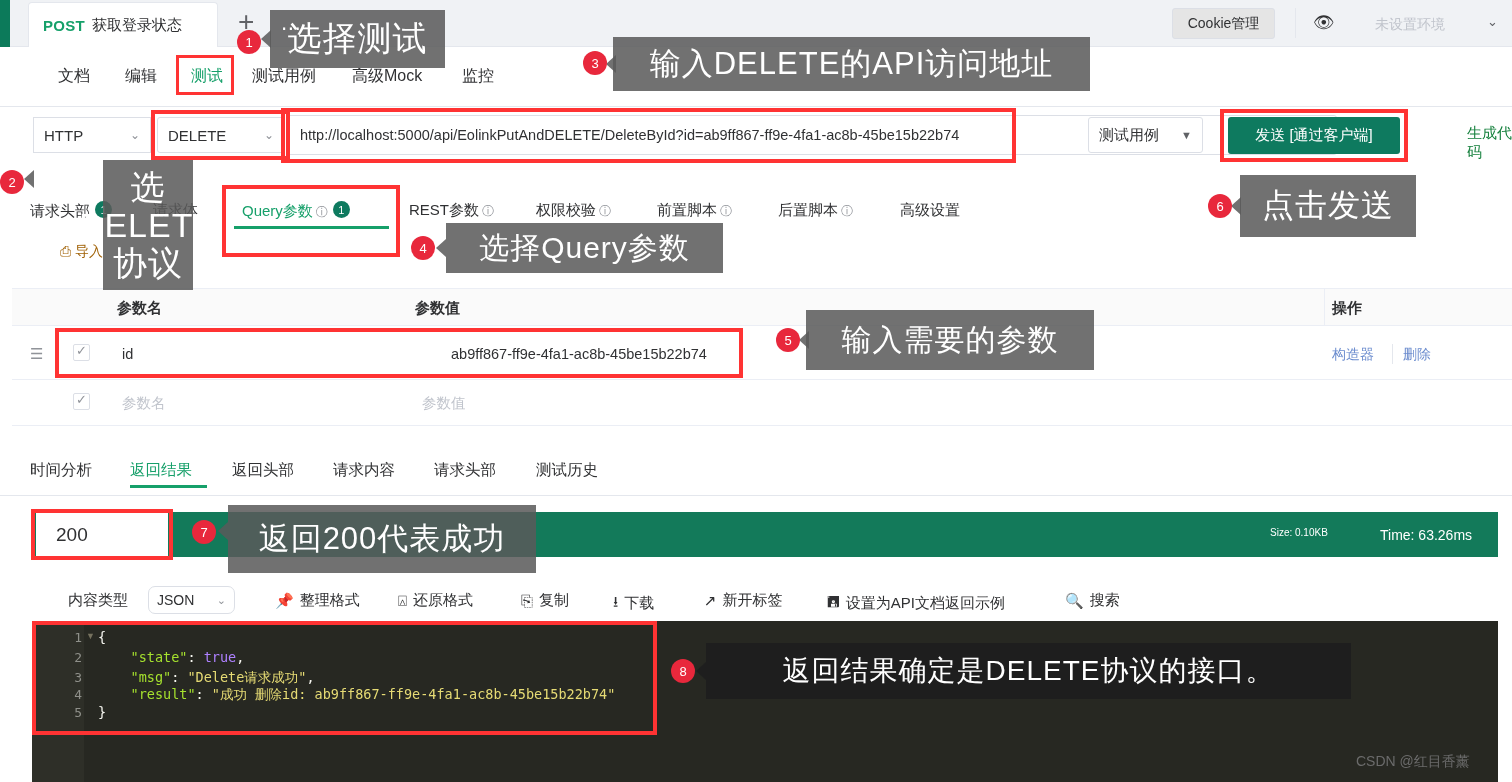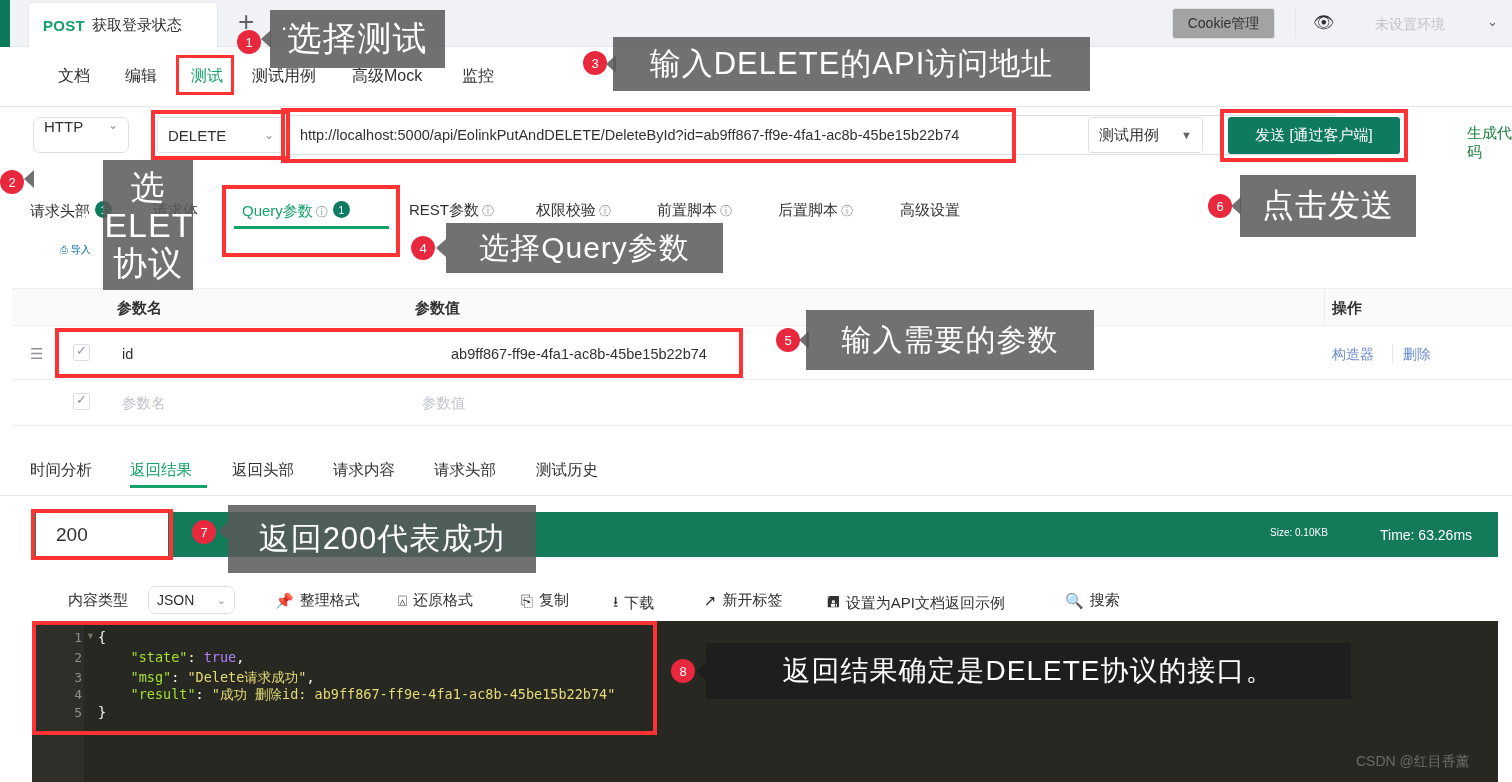--- a/index.html
+++ b/index.html
@@ -19,40 +19,40 @@
     position:absolute; left:28px; top:2px; width:190px; height:45px;
     background:#fff; border:1px solid #e4e7ed; border-bottom:none;
     border-radius:4px 4px 0 0; display:flex; align-items:center; padding-left:14px; gap:7px;
   }
   .doc-tab .m { color:#16a06a; font-weight:bold; font-size:15px; letter-spacing:.3px;}
   .doc-tab .t { color:#303133; font-size:15px; }
   .plus-tab { position:absolute; left:238px; top:8px; font-size:28px; color:#606266; font-weight:300; line-height:1; }
 
   .cookie-btn {
     position:absolute; left:1172px; top:8px; width:103px; height:31px;
-    background:#a3a3a3; border:1px solid #dcdfe6; border-radius:3px;
+    background:#e5e5e5; border:1px solid #dcdfe6; border-radius:3px;
     display:flex; align-items:center; justify-content:center; font-size:14px; color:#303133;
   }
   .divider-v { position:absolute; left:1295px; top:8px; width:1px; height:30px; background:#e4e7ed; }
   .eye-ico { position:absolute; left:1313px; top:14px; font-size:17px; color:#303133; line-height:1; }
   .env-text { position:absolute; left:1375px; top:16px; font-size:14px; color:#c0c4cc; }
   .env-caret { position:absolute; left:1487px; top:14px; font-size:13px; color:#606266; }
 
   
   .subtabs { position:absolute; left:0; top:47px; width:1512px; height:60px; background:#fff; border-bottom:1px solid #e4e7ed; }
   .subtab { position:absolute; top:66px; font-size:16px; color:#303133; }
   .subtab.active { color:#16a06a; }
   .redbox-tab { position:absolute; left:176px; top:55px; width:58px; height:40px; border:3px solid #f33; }
 
   
   .urlrow { position:absolute; left:0; top:107px; width:1512px; height:56px; background:#fff; }
   .sel-http {
-    position:absolute; left:33px; top:117px; width:96px; height:36px;
-    border:1px solid #dcdfe6; border-radius:7px; background:#fff;
-    display:flex; padding:0 10px; font-size:15px; color:#303133;
+    position:absolute; left:33px; top:117px; width:118px; height:36px;
+    border:1px solid #dcdfe6; border-radius:0; background:#fff;
+    display:flex; align-items:center; padding:0 10px; font-size:15px; color:#303133;
   }
   .sel-http .cv, .sel-method .cv { margin-left:auto; color:#909399; font-size:12px; }
   .sel-method {
     position:absolute; left:157px; top:117px; width:128px; height:36px;
     border:1px solid #dcdfe6; border-radius:3px; background:#fff;
     display:flex; align-items:center; padding:0 10px; font-size:15px; color:#303133;
   }
   .redbox-method { position:absolute; left:151px; top:110px; width:139px; height:50px; border:4px solid #f33; }
   .url-input {
     position:absolute; left:287px; top:115px; width:1050px; height:40px;
@@ -78,21 +78,21 @@
   
   .reqtabs { position:absolute; left:0; top:163px; width:1512px; height:72px; background:#fff; }
   .reqtab { position:absolute; top:201px; font-size:15px; color:#303133; }
   .reqtab.active { color:#16a06a; }
   .badge-grey { display:inline-flex; align-items:center; justify-content:center;
     width:17px; height:17px; border-radius:50%; background:#0e7a5f; color:#fff;
     font-size:11px; margin-left:5px; vertical-align:2px;}
   .info-i { color:#909399; font-size:12px; margin-left:3px; }
   .redbox-query { position:absolute; left:222px; top:185px; width:178px; height:72px; border:4px solid #f33; }
   .query-underline { position:absolute; left:234px; top:226px; width:155px; height:3px; background:#16a06a; }
-  .import-row { position:absolute; left:60px; top:243px; font-size:10px; color:#0369a1; }
+  .import-row { position:absolute; left:60px; top:243px; font-size:14px; color:#a16207; }
 
   
   .tbl-head { position:absolute; left:12px; top:288px; width:1500px; height:38px; background:#fafafa; border-top:1px solid #ebeef5; border-bottom:1px solid #ebeef5; }
   .th { position:absolute; top:299px; font-size:15px; font-weight:bold; color:#303133; }
   .tbl-row1 { position:absolute; left:12px; top:326px; width:1500px; height:54px; background:#fff; border-bottom:1px solid #ebeef5; }
   .tbl-row2 { position:absolute; left:12px; top:380px; width:1500px; height:46px; background:#fff; border-bottom:1px solid #ebeef5; }
   .drag-h { position:absolute; left:30px; top:345px; font-size:15px; color:#909399; letter-spacing:0; }
   .chk { position:absolute; width:17px; height:17px; border:1px solid #dcdfe6; border-radius:2px; background:#fff; }
   .chk:after { content:"\2713"; position:absolute; left:2px; top:-2px; font-size:13px; color:#909399; }
   .cell { position:absolute; font-size:14.5px; color:#303133; }

